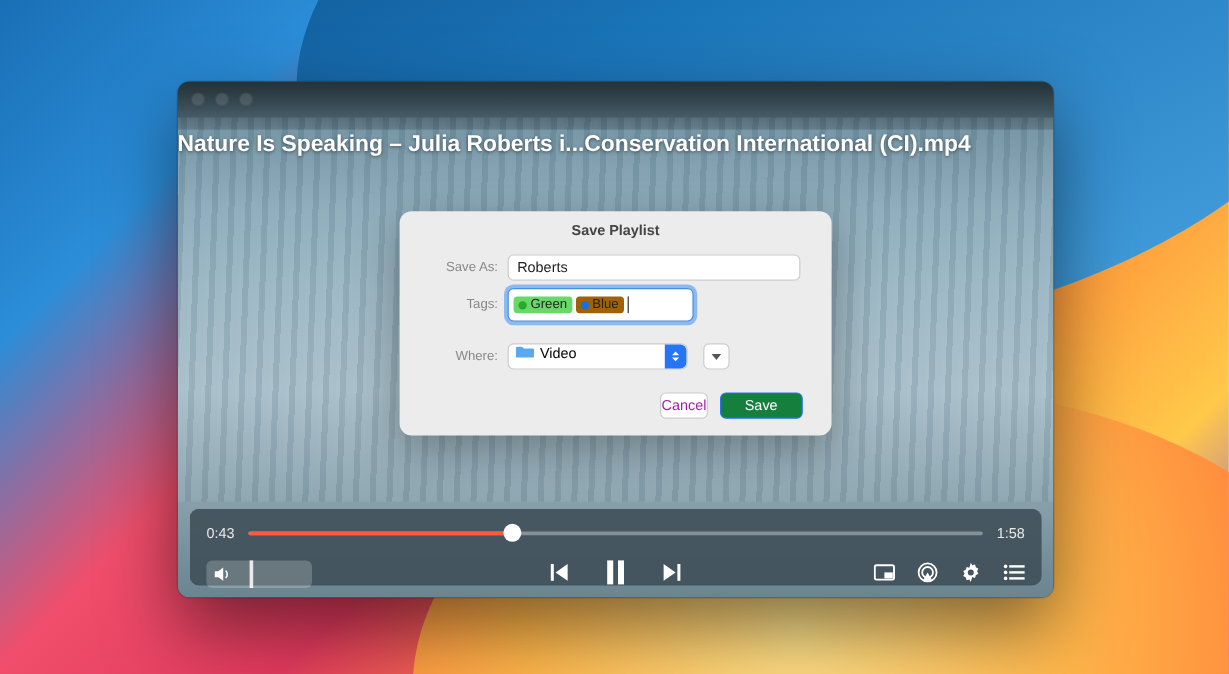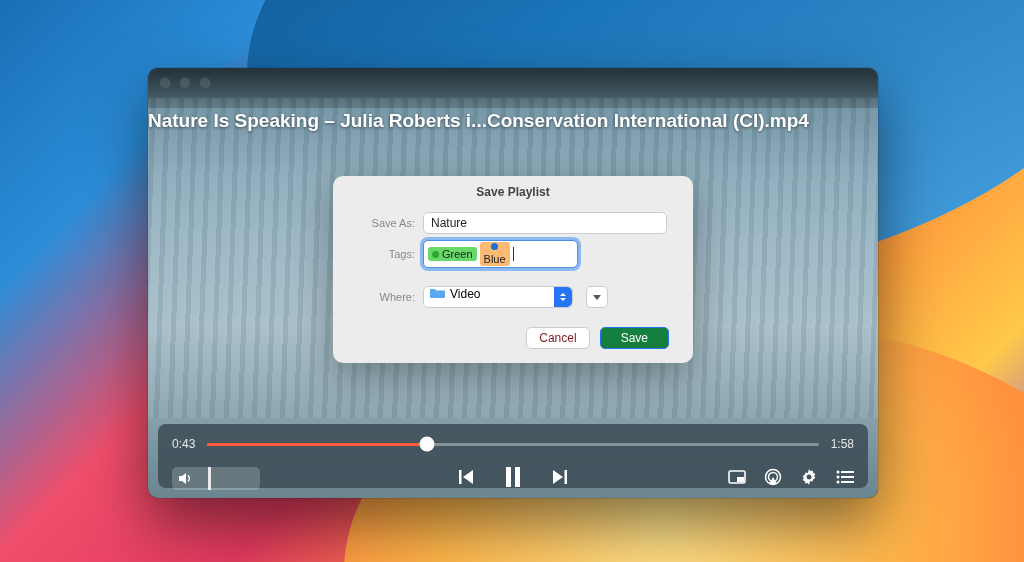--- a/index.html
+++ b/index.html
@@ -155,21 +155,21 @@
     .tag-pill {
       padding: 1px 4px;
       border-radius: 3px;
       font-size: 11px;
       color: #222;
       display: flex;
       align-items: center;
       gap: 3px;
     }
     .tag-pill.green { background: #68d968; }
-    .tag-pill.blue { background: #fdba74; flex-direction: column; }
+    .tag-pill.blue { background: #a16207; }
     .tag-dot { width: 7px; height: 7px; border-radius: 50%; }
     .tag-dot.green { background: #2aa82a; }
     .tag-dot.blue { background: #1a6fd8; }
     .tag-cursor {
       width: 1px;
       height: 14px;
       background: #333;
     }
     .where-row { margin-top: 12px; }
     .where-select {
@@ -233,29 +233,29 @@
       border-top: 5px solid #555;
     }
     .dialog-buttons {
       display: flex;
       justify-content: flex-end;
       gap: 10px;
       padding: 16px 24px 2px;
     }
     .btn {
       height: 22px;
-      padding: 0 12px;
+      padding: 0 0;
       border-radius: 5px;
       font-size: 12px;
       display: flex;
       align-items: center;
       justify-content: center;
       border: 1px solid #ccc;
       background: #fff;
-      color: #7f1d1d;
+      color: #a21caf;
     }
     .btn.primary {
       background: #15803d;
       color: #fff;
       border-color: #2575f5;
       padding: 0 20px;
     }
     .controls {
       position: absolute;
       left: 10px;
@@ -371,21 +371,21 @@
   </div>
 
   <div class="video-title">Nature Is Speaking – Julia Roberts i...Conservation International (CI).mp4</div>
 
   <div class="dialog">
     <div class="dialog-title">Save Playlist</div>
 
     <div class="dialog-row">
       <div class="dialog-label">Save As:</div>
       <div class="text-field">
-        <span>Nature</span>
+        <span>Roberts</span>
       </div>
     </div>
 
     <div class="dialog-row">
       <div class="dialog-label">Tags:</div>
       <div class="tags-field">
         <span class="tag-pill green">
           <span class="tag-dot green"></span>
           <span>Green</span>
         </span>

